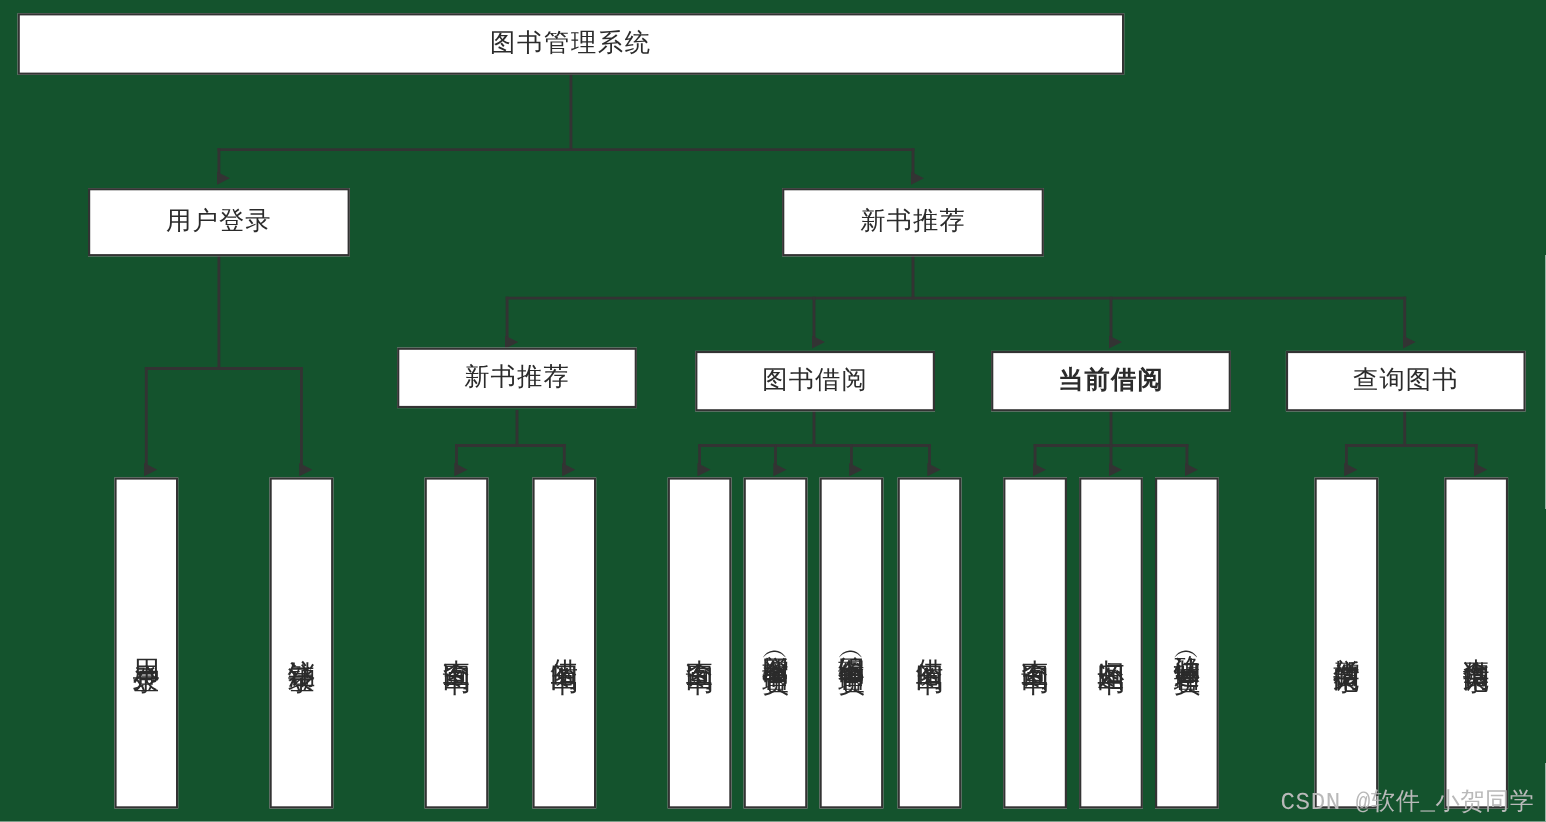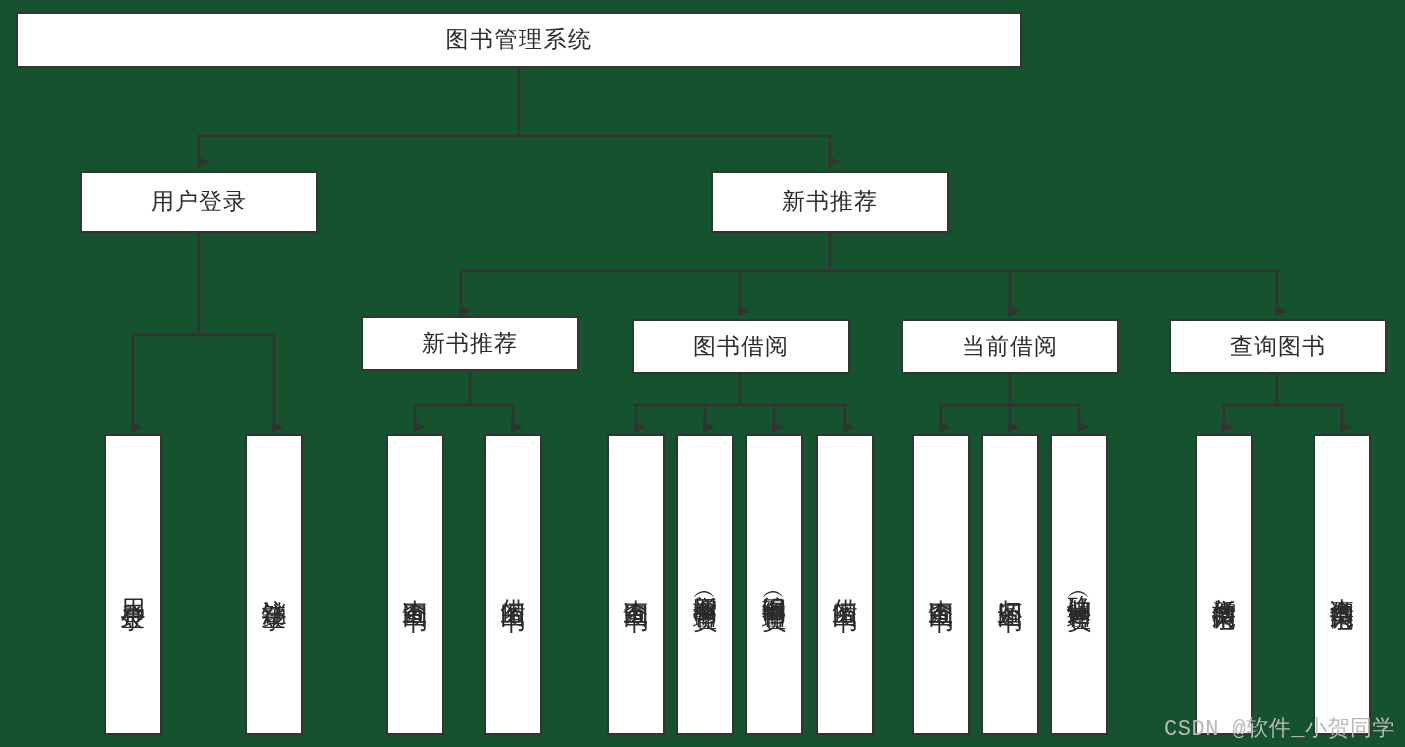--- a/index.html
+++ b/index.html
@@ -138,21 +138,21 @@
   <div class="node h" style="left:711px;top:171px;width:238px;height:62px;">
     <span class="cap">新书推荐</span>
   </div>
 
   <div class="node h" style="left:361px;top:316px;width:218px;height:55px;">
     <span class="cap">新书推荐</span>
   </div>
   <div class="node h" style="left:632px;top:319px;width:218px;height:55px;">
     <span class="cap">图书借阅</span>
   </div>
-  <div class="node h" style="left:901px;top:319px;width:218px;height:55px;">
+  <div class="node h" style="left:901px;top:319px;width:218px;height:55px;font-weight:bold;">
     <span class="cap">当前借阅</span>
   </div>
   <div class="node h" style="left:1169px;top:319px;width:218px;height:55px;">
     <span class="cap">查询图书</span>
   </div>
 
   <div class="node v" style="left:104px;top:434px;width:58px;height:301px;">
     <span class="cap">用户登录</span>
   </div>
   <div class="node v" style="left:245px;top:434px;width:58px;height:301px;">

